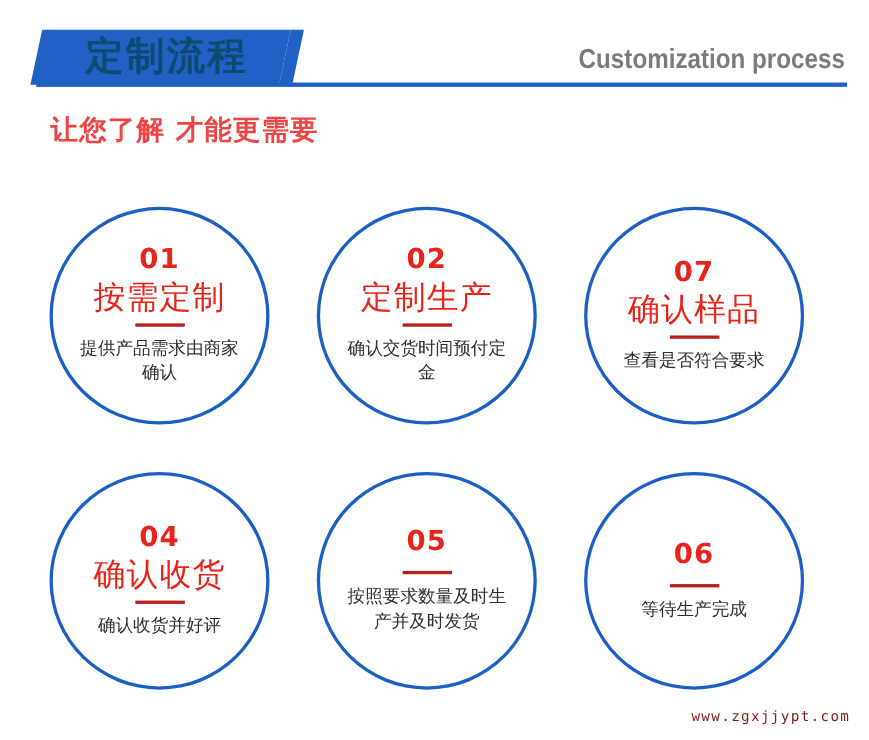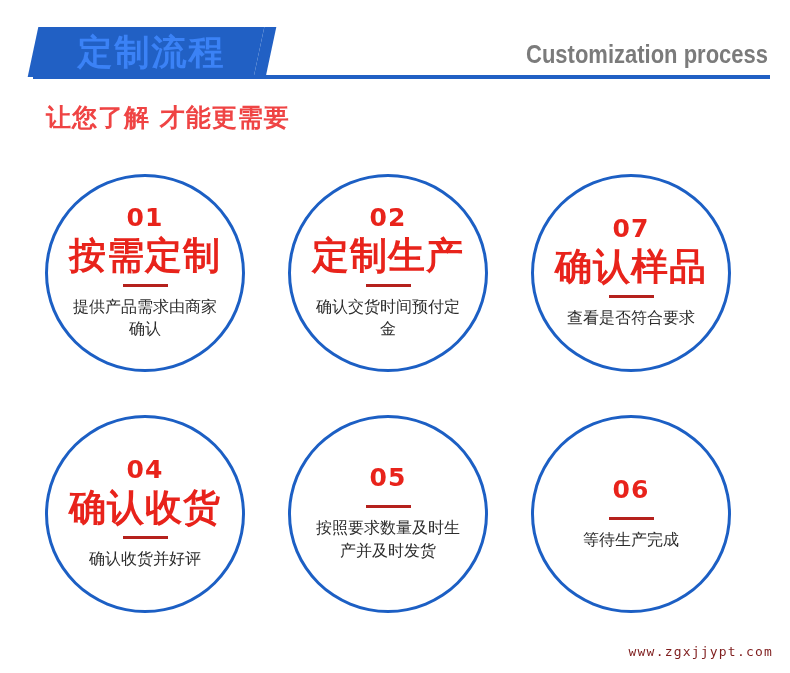--- a/index.html
+++ b/index.html
@@ -33,21 +33,21 @@
     transform: skewX(-12deg);
   }
   .header-banner-text {
     position: absolute;
     left: 44px;
     top: 27px;
     width: 215px;
     height: 50px;
     line-height: 50px;
     text-align: center;
-    color: #3b82f6;
+    color: #0c4a6e;
     font-size: 35px;
     font-weight: bold;
     letter-spacing: 2px;
     white-space: nowrap;
   }
   .header-slash {
     position: absolute;
     left: 259px;
     top: 27px;
     width: 12px;
@@ -84,21 +84,21 @@
     font-weight: bold;
     color: #ef4444;
     letter-spacing: 1px;
     white-space: nowrap;
   }
 
   
   .steps-grid {
     position: absolute;
     left: 45px;
-    top: 174px;
+    top: 188px;
     width: 700px;
     display: flex;
     flex-wrap: wrap;
     row-gap: 40px;
     column-gap: 50px;
     gap: 43px;
   }
   .step-circle {
     box-sizing: border-box;
     width: 200px;
@@ -116,22 +116,22 @@
     color: #e8231b;
     font-size: 25px;
     font-weight: bold;
     letter-spacing: 1px;
     line-height: 1;
     font-family: "DejaVu Sans", sans-serif;
     margin-bottom: 7px;
   }
   .step-title {
     color: #e8231b;
-    font-size: 37px;
-    font-weight: bold;
+    font-size: 29px;
+    font-weight: normal;
     letter-spacing: 1px;
     line-height: 1.05;
     white-space: nowrap;
   }
   .step-divider {
     width: 45px;
     height: 3px;
     background: #b5211d;
     margin-top: 8px;
     margin-bottom: 9px;

